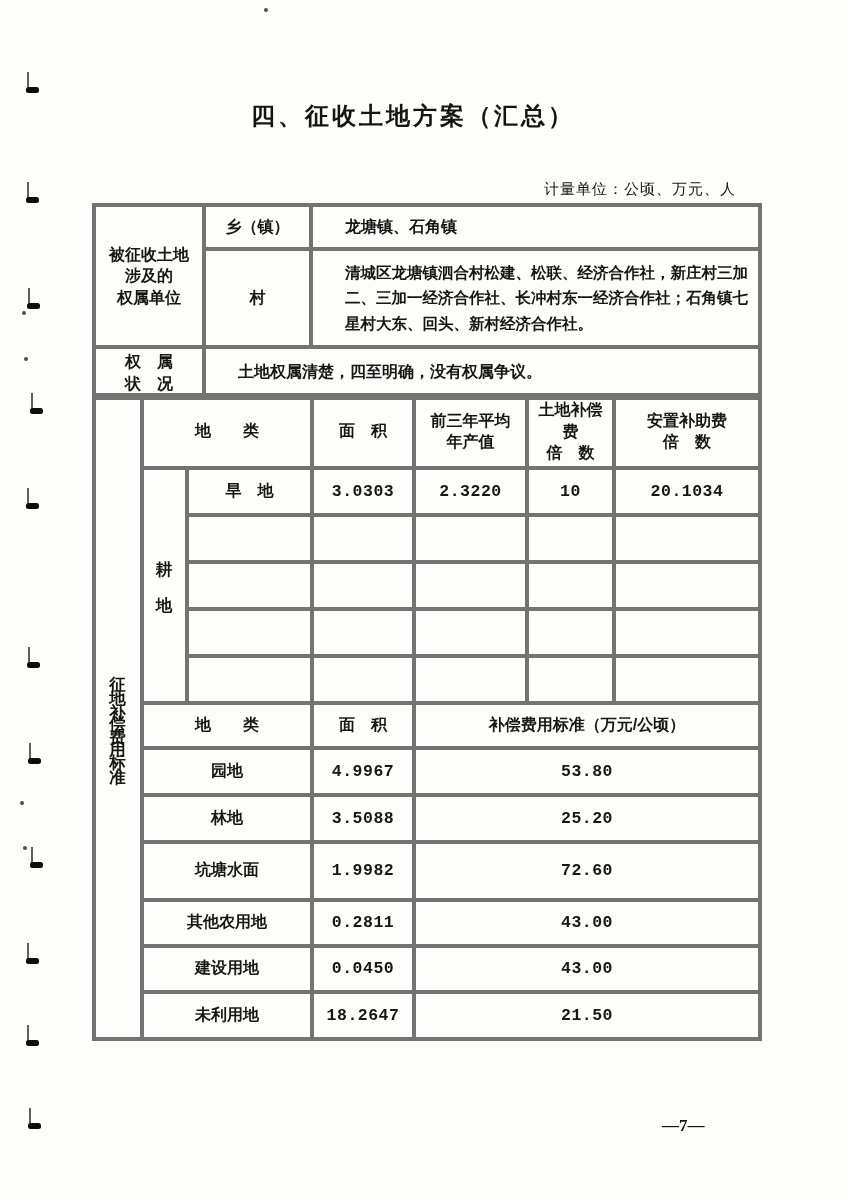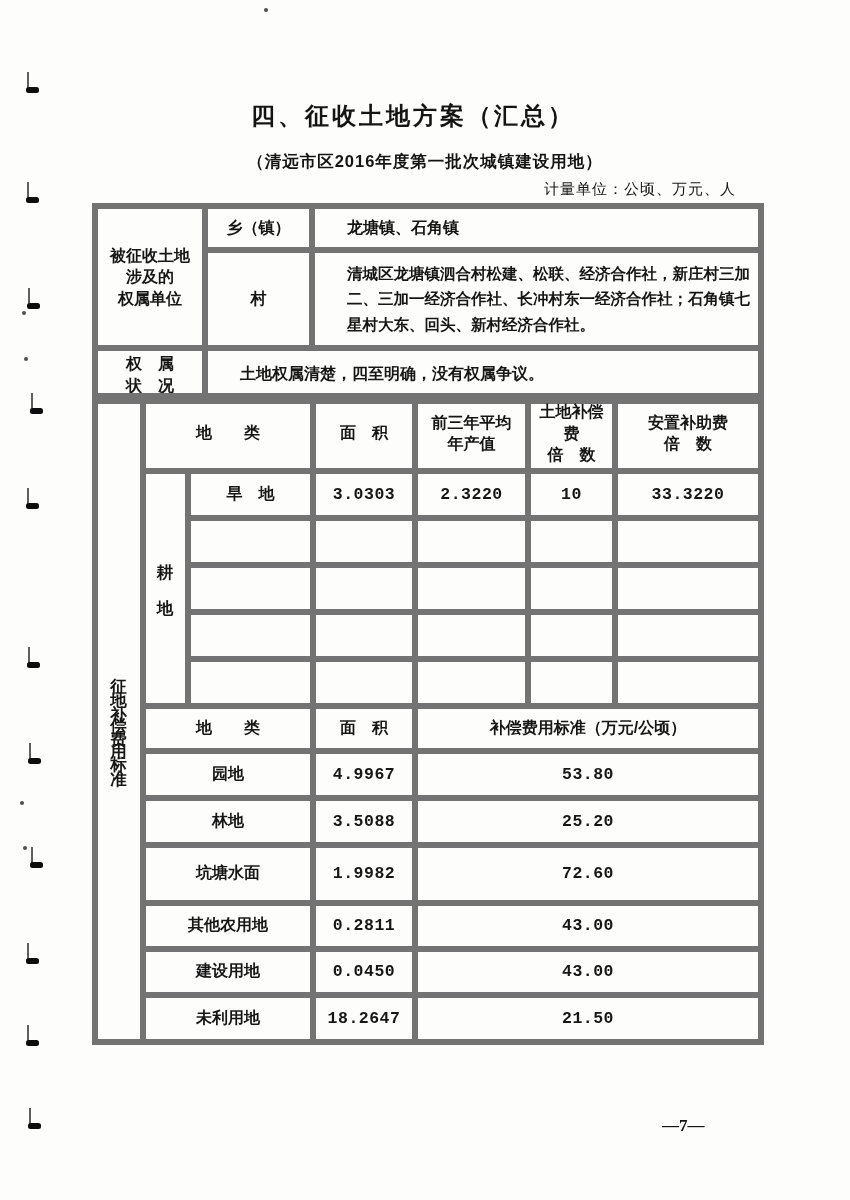--- a/index.html
+++ b/index.html
@@ -31,21 +31,21 @@
     font-family:"Liberation Serif", serif;
   }
 
   
   table{
     border-collapse:collapse;table-layout:fixed;
     position:absolute;left:92px;
     font-size:16px;font-weight:bold;color:#161616;
   }
   td{
-    border:6px solid #737373;
+    border:4px solid #737373;
     padding:2px 6px;
     text-align:center;vertical-align:middle;
     overflow:hidden;
   }
   .t1{top:203px;width:666px;border:3px solid #161616;}
   .t2{top:393px;width:666px;border:3px solid #161616;}
   .pre{white-space:pre-line;line-height:1.35;}
   .left{text-align:left;padding-left:32px;}
   .village-text{line-height:1.62;font-size:15.5px;}
   .num{font-family:Liberation Mono, monospace;font-size:16.5px;letter-spacing:.5px;}
@@ -69,21 +69,20 @@
     background:#0d0d0d;border-radius:2.5px;
   }
   .dot{position:absolute;width:4px;height:4px;background:#222;border-radius:50%;opacity:.8;}
 </style>
 </head>
 <body>
 
 <div class="page">
 
   <div class="doc-title">四、征收土地方案（汇总）</div>
-  <div class="doc-subtitle">（清远市区2016年度第一批次城镇建设用地）</div>
   <div class="unit-note">计量单位：公顷、万元、人</div>
 
   <table class="t1">
     <colgroup>
         <col style="width:110px">
         <col style="width:107px">
         <col style="width:449px">
       </colgroup>
     <tbody>
         <tr style="height:44px">
@@ -132,21 +131,21 @@
     </tr>
 
     <tr style="height:47px">
       <td rowspan="5">
         <span class="vtext2">耕地</span>
       </td>
       <td>旱　地</td>
       <td class="num">3.0303</td>
       <td class="num">2.3220</td>
       <td class="num">10</td>
-      <td class="num">33.3220</td>
+      <td class="num">20.1034</td>
     </tr>
 
     <tr style="height:47px">
       <td></td>
           <td></td>
           <td></td>
           <td></td>
           <td></td>
     </tr>
     <tr style="height:47px">

